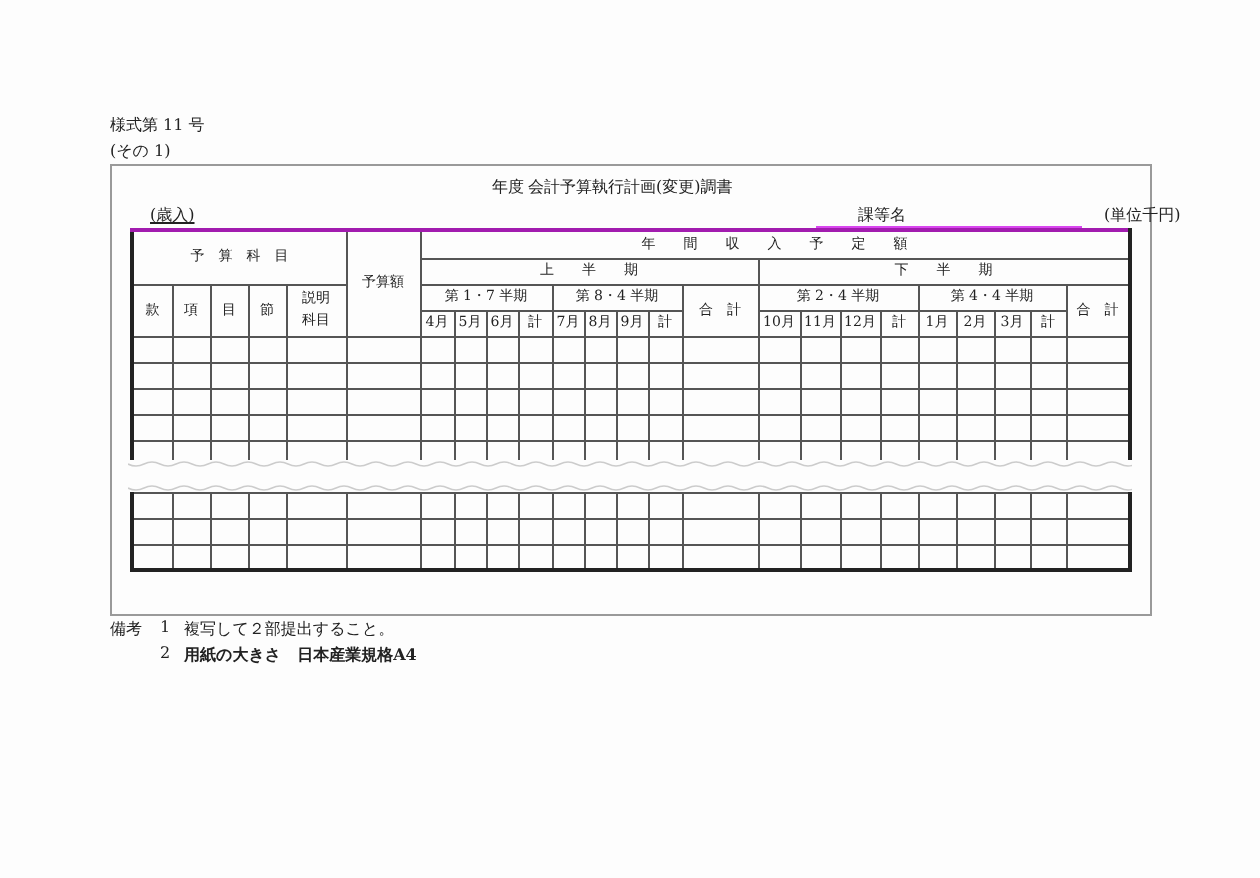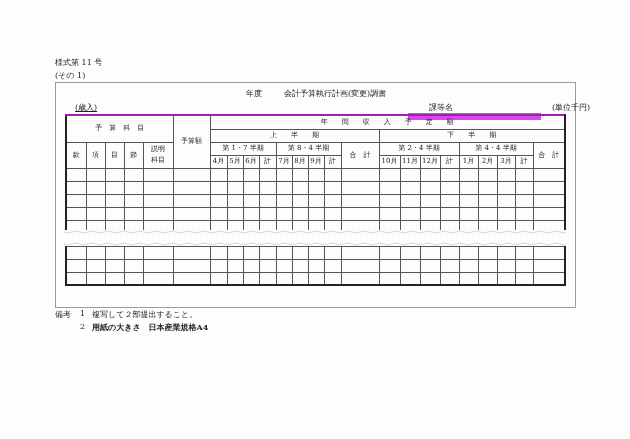--- a/index.html
+++ b/index.html
@@ -10,32 +10,32 @@
   .outer { position:absolute; left:55px; top:82px; width:519px; height:224px; border:1px solid #9a9a9a; background:#fdfdfd; }
   .tbl { position:absolute; left:65px; top:114px; }
   table { border-collapse:collapse; table-layout:fixed; }
   td { border:1px solid #555; padding:0; text-align:center; vertical-align:middle; font-size:7px; line-height:1; overflow:hidden; }
   .thick-l { border-left:2px solid #222; }
   .thick-r { border-right:2px solid #222; }
   .thick-t { border-top:2px solid #a21caf; }
   .thick-b { border-bottom:2px solid #222; }
   .wave { position:absolute; left:64px; width:502px; height:16px; top:230px; background:#fdfdfd; }
   .wave svg { display:block; }
-  .underline { border-bottom:7px solid #d946ef; display:inline-block;padding-left:21px; }
+  .underline { border-bottom:1px solid #d946ef; display:inline-block;padding-left:21px; }
 </style>
 </head>
 <body>
 
 <div class="abs small" style="left:55px;top:57px;">様式第 11 号</div>
 <div class="abs small" style="left:55px;top:70px;">(その 1)</div>
 
 <div class="outer"></div>
 
 <div class="abs small" style="left:246px;top:88px;">年度</div>
-<div class="abs small" style="left:284px;top:88px;">会計予算執行計画(変更)調書</div>
+<div class="abs small" style="left:264px;top:88px;">会計予算執行計画(変更)調書</div>
 <div class="abs small" style="left:75px;top:102px;text-decoration:underline;">(歳入)</div>
 <div class="abs small" style="left:408px;top:102px;width:112px;">
   <span class="underline" style="width:112px;">課等名</span>
 </div>
 <div class="abs small" style="left:552px;top:102px;">(単位千円)</div>
 
 <div class="tbl">
 <table>
   <colgroup>
     <col style="width:20px">

